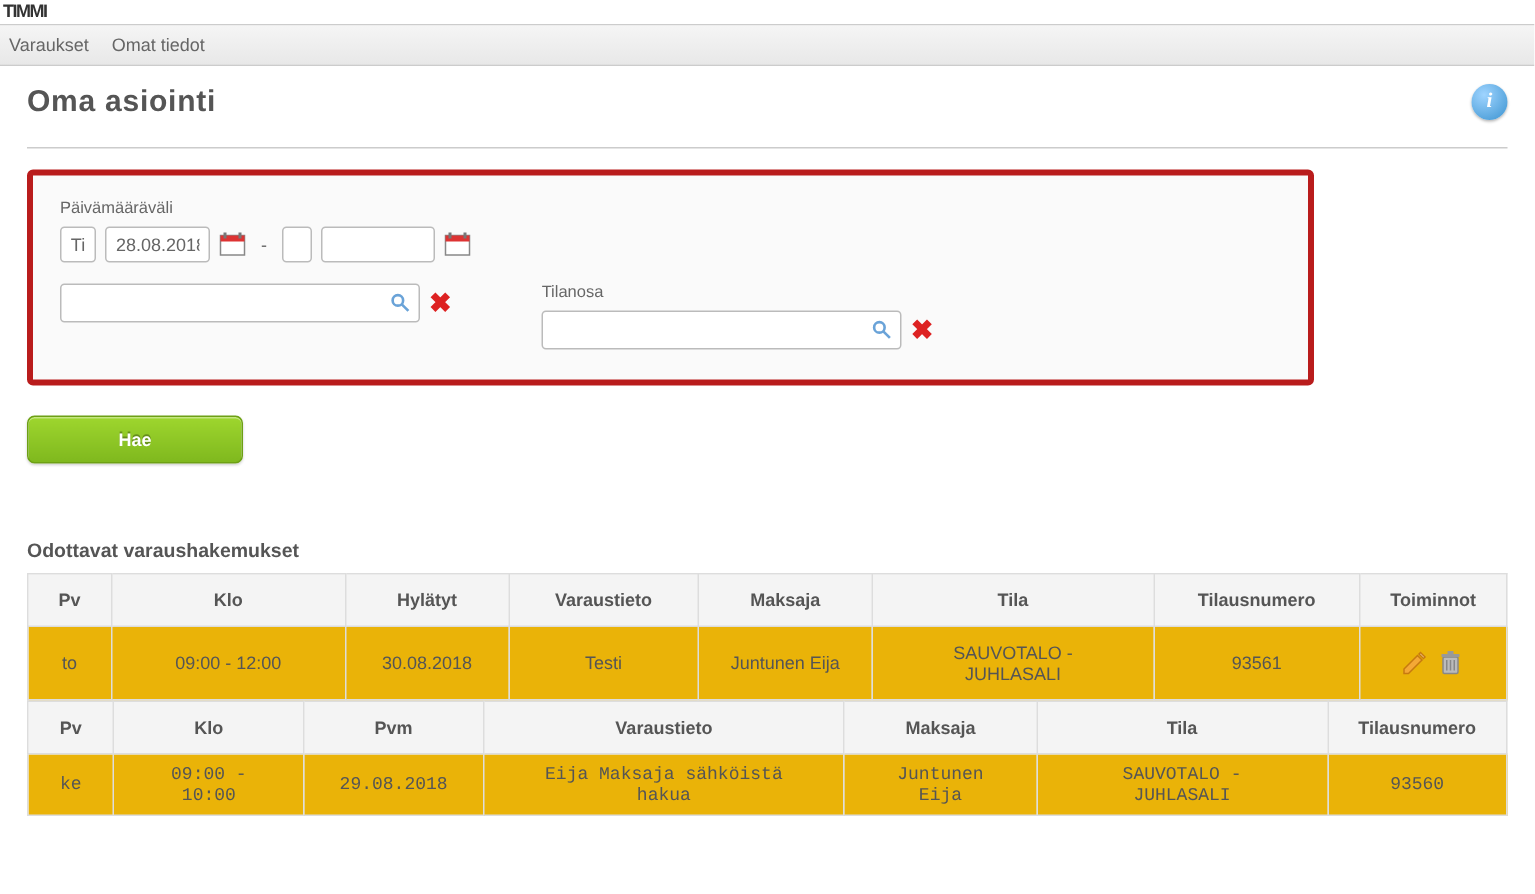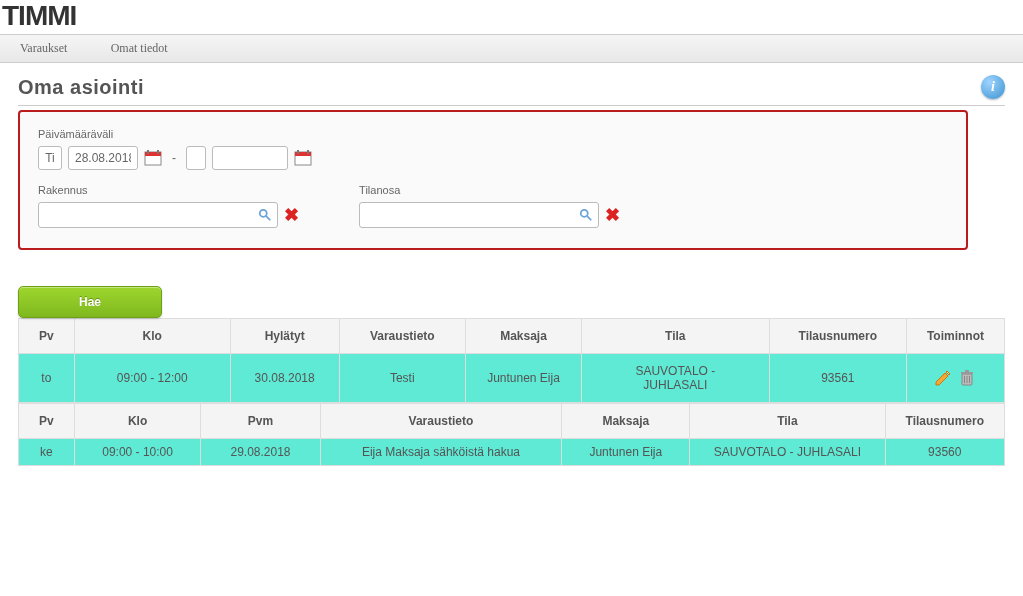--- a/index.html
+++ b/index.html
@@ -1,51 +1,51 @@
 <!DOCTYPE html>
 <html><head>
   <meta charset="utf-8">
   <style>
     * { box-sizing: border-box; margin: 0; padding: 0; }
     body { font-family: Arial, Helvetica, sans-serif; font-size: 12px; background: #fff; color: #555; width: 1023px; }
     .logo-bar { background: #fff; padding: 0 0 2px 0; border-bottom: 1px solid #ccc; }
-    .logo { font-size: 28px; font-weight: bold; color: #333; letter-spacing: -1px; padding-left: 2px; }
+    .logo { font-size: 12px; font-weight: bold; color: #333; letter-spacing: -1px; padding-left: 2px; }
     .nav-bar { background: linear-gradient(#f5f5f5, #e8e8e8); border-bottom: 1px solid #ccc; padding: 6px 0; }
-    .nav-item { display: inline-block; padding: 0 20px; color: #666; cursor: pointer; font-size: 12px; font-family: Liberation Serif, serif; }
+    .nav-item { display: inline-block; padding: 0 6px; color: #666; cursor: pointer; font-size: 12px; }
     .content { padding: 12px 18px; }
-    .page-title-row { display: flex; justify-content: space-between; align-items: center; border-bottom: 1px solid #ccc; padding-bottom: 6px; margin-bottom: 4px; }
+    .page-title-row { display: flex; justify-content: space-between; align-items: center; border-bottom: 1px solid #ccc; padding-bottom: 18px; margin-bottom: 14px; }
     .page-title { font-size: 20px; font-weight: bold; color: #555; letter-spacing: 0.5px; }
     .info-icon { width: 24px; height: 24px; border-radius: 50%; background: radial-gradient(circle at 35% 30%, #9fd4ff, #3b93d0); display: flex; align-items: center; justify-content: center; color: #fff; font-style: italic; font-weight: bold; font-family: serif; font-size: 14px; box-shadow: 0 1px 2px rgba(0,0,0,0.3); cursor: pointer; }
-    .search-panel { border: 2px solid #b91c1c; border-radius: 4px; padding: 16px 18px 20px 18px; margin-bottom: 20px; width: 950px; background: #fafafa; }
+    .search-panel { border: 4px solid #b91c1c; border-radius: 4px; padding: 16px 18px 20px 18px; margin-bottom: 20px; width: 858px; background: #fafafa; }
     .field-label { font-size: 11px; color: #666; margin-bottom: 6px; display: block; }
     .date-row { display: flex; align-items: center; gap: 6px; margin-bottom: 14px; }
     .small-input { border: 1px solid #bbb; border-radius: 3px; padding: 4px 6px; font-size: 12px; background: #fff; color: #666; }
     .day-input { width: 24px; text-align: center; }
     .date-input { width: 70px; }
     .day-input2 { width: 20px; }
     .date-input2 { width: 76px; }
     .cal-icon { width: 18px; height: 18px; cursor: pointer; }
     .dash { color: #666; padding: 0 4px; }
     .double-row { display: flex; gap: 60px; }
     .field-group { display: flex; flex-direction: column; }
     .lookup-row { display: flex; align-items: center; gap: 2px; }
     .lookup-input { width: 240px; border: 1px solid #bbb; border-radius: 3px; padding: 5px 28px 5px 6px; font-size: 12px; position: relative; }
     .lookup-wrap { position: relative; display: inline-block; }
     .mag-icon { position: absolute; right: 6px; top: 50%; transform: translateY(-50%); width: 14px; height: 14px; cursor: pointer; }
     .clear-x { color: #d22; font-weight: bold; font-size: 18px; cursor: pointer; padding-left: 4px; font-family: Arial; }
-    .hae-btn { margin-top: 16px; background: linear-gradient(#9ed62e, #7fb81e); border: 1px solid #6da015; border-radius: 5px; color: #fff; font-weight: bold; padding: 8px 60px; font-size: 12px; cursor: pointer; box-shadow: inset 0 1px 0 rgba(255,255,255,0.4), 0 1px 2px rgba(0,0,0,0.2); text-shadow: 0 -1px 0 rgba(0,0,0,0.3); }
+    .hae-btn { margin-top: 0px; background: linear-gradient(#9ed62e, #7fb81e); border: 1px solid #6da015; border-radius: 5px; color: #fff; font-weight: bold; padding: 8px 60px; font-size: 12px; cursor: pointer; box-shadow: inset 0 1px 0 rgba(255,255,255,0.4), 0 1px 2px rgba(0,0,0,0.2); text-shadow: 0 -1px 0 rgba(0,0,0,0.3); }
     .section-title { font-size: 13px; font-weight: bold; color: #555; margin: 50px 0 8px 0; }
     .section-title.sm-gap { margin-top: 14px; }
     table { border-collapse: collapse; width: 100%; }
     th, td { border: 1px solid #ddd; padding: 10px 20px; text-align: center; font-size: 12px; color: #555; }
     th { background: #f4f4f4; font-weight: bold; }
-    td { background: #5eead4; }
+    td { background: #eab308; }
     .actions { display: flex; gap: 6px; justify-content: center; align-items: center; }
     .edit-icon, .trash-icon { width: 18px; height: 18px; cursor: pointer; }
-    .table2 td { padding: 6px 21px; }
+    .table2 td { padding: 6px 21px; font-family: Liberation Mono, monospace; }
   </style>
 </head>
 <body>
 
 <div class="logo-bar">
   <div class="logo">TIMMI</div>
 </div>
 
 <div class="nav-bar">
   <span class="nav-item">Varaukset</span>
@@ -75,21 +75,20 @@
       <svg class="cal-icon" viewBox="0 0 18 18">
           <rect x="1" y="3" width="16" height="13" fill="#fff" stroke="#888"></rect>
           <rect x="1" y="3" width="16" height="4" fill="#d33"></rect>
           <rect x="3" y="1" width="2" height="4" fill="#777"></rect>
           <rect x="13" y="1" width="2" height="4" fill="#777"></rect>
         </svg>
     </div>
 
     <div class="double-row">
       <div class="field-group">
-        <label class="field-label">Rakennus</label>
         <div class="lookup-row">
           <span class="lookup-wrap">
             <input class="lookup-input" value="" style="">
             <svg class="mag-icon" viewBox="0 0 16 16">
                 <circle cx="6" cy="6" r="4" fill="none" stroke="#6aa3d8" stroke-width="2"></circle>
                 <line x1="9" y1="9" x2="14" y2="14" stroke="#6aa3d8" stroke-width="2"></line>
               </svg>
           </span>
           <span class="clear-x">✖</span>
         </div>
@@ -105,20 +104,21 @@
               </svg>
           </span>
           <span class="clear-x">✖</span>
         </div>
       </div>
     </div>
   </div>
 
   <button class="hae-btn">Hae</button>
 
+  <div class="section-title">Odottavat varaushakemukset</div>
   <table>
     <thead>
       <tr>
         <th style="width:50px">Pv</th>
         <th style="width:170px">Klo</th>
         <th style="width:110px">Hylätyt</th>
         <th style="width:130px">Varaustieto</th>
         <th style="width:120px">Maksaja</th>
         <th style="width:200px">Tila</th>
         <th style="width:140px">Tilausnumero</th>

